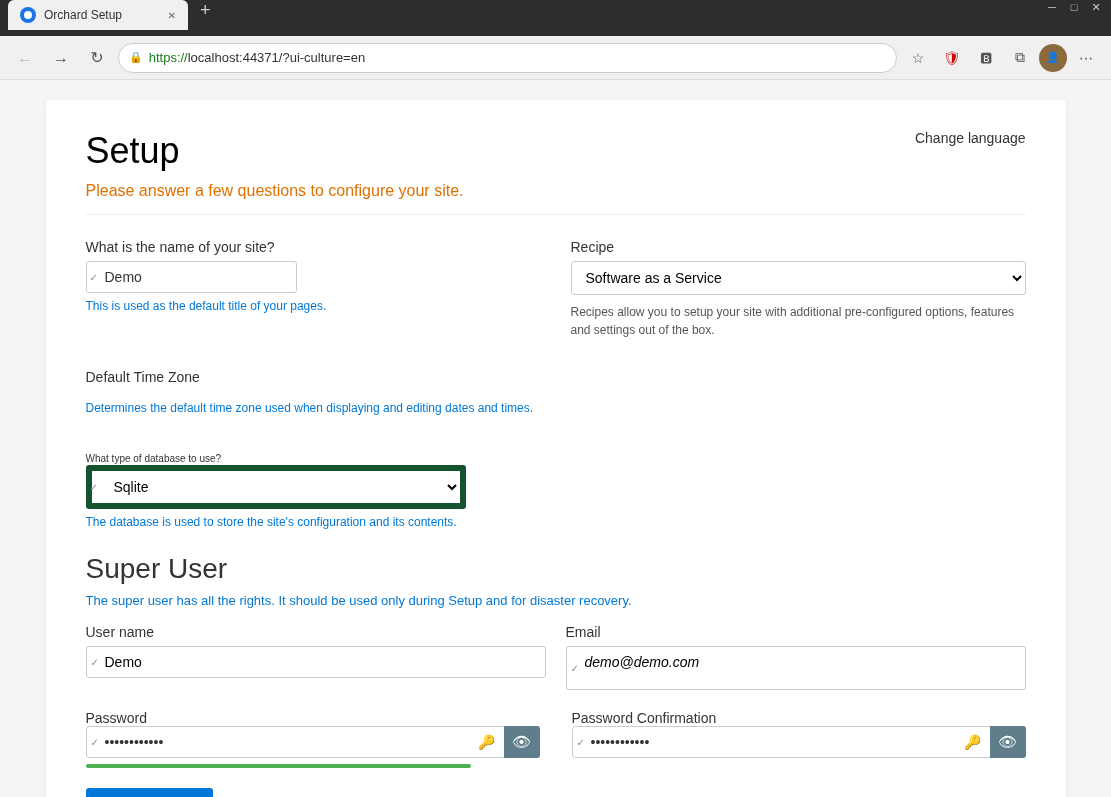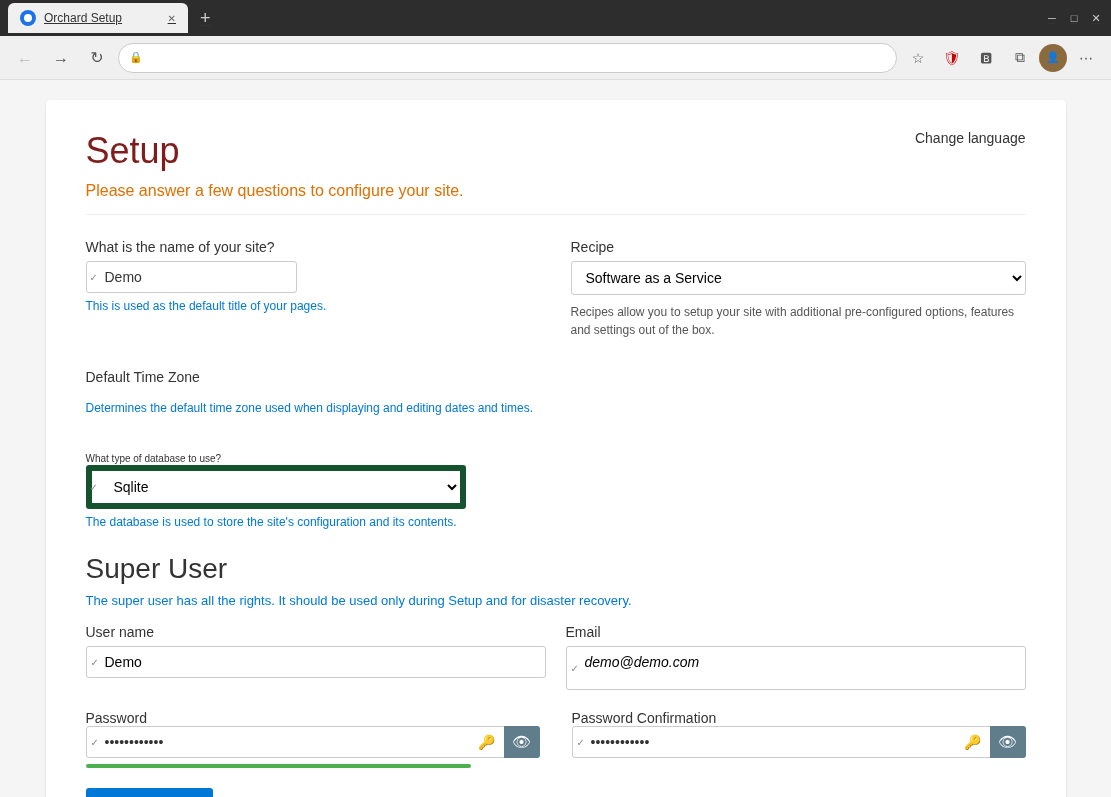--- a/index.html
+++ b/index.html
@@ -4,24 +4,23 @@
   <style>
     * { box-sizing: border-box; margin: 0; padding: 0; }
     body { font-family: 'Segoe UI', Arial, sans-serif; background: #202020; font-size: 14px; color: #333; }
 
     
     .browser-frame { width: 1111px; height: 797px; display: flex; flex-direction: column; overflow: hidden; }
     .title-bar {
       background: #2d2d2d;
       height: 36px;
       display: flex;
-      align-items: center;
+      align-items: flex-start;
       padding: 0 8px;
       gap: 4px;
-      text-decoration: underline;
     }
     .window-controls { display: flex; gap: 8px; margin-left: auto; }
     .win-btn {
       width: 14px; height: 14px; display: flex; align-items: center; justify-content: center;
       color: #ccc; font-size: 11px; cursor: pointer;
     }
     .tab {
       background: #f0f0f0;
       border-radius: 6px 6px 0 0;
       padding: 0 12px;
@@ -91,21 +90,21 @@
       max-width: 1020px;
       margin: 0 auto;
       box-shadow: 0 1px 3px rgba(0,0,0,0.1);
     }
     .setup-header {
       display: flex;
       justify-content: space-between;
       align-items: flex-start;
       margin-bottom: 10px;
     }
-    .setup-title { font-size: 36px; font-weight: 300; color: #7f1d1d; }
+    .setup-title { font-size: 36px; font-weight: 300; color: #000000; }
     .change-lang-section { display: flex; align-items: center; gap: 10px; }
     .change-lang-label { font-size: 14px; color: #333; }
     .lang-select {
       border: 1px solid #ccc;
       border-radius: 3px;
       padding: 6px 24px 6px 10px;
       font-size: 14px;
       background: white;
       appearance: auto;
       cursor: pointer;
@@ -263,20 +262,23 @@
       <div class="win-btn">✕</div>
     </div>
   </div>
 
   <div class="toolbar">
     <button class="nav-btn disabled">←</button>
     <button class="nav-btn">→</button>
     <button class="nav-btn">↻</button>
     <div class="address-bar">
       <span class="lock-icon">🔒</span>
+      <span class="address-text">
+        <span style="color:#1a7a1a">https://</span><span>localhost:44371/?ui-culture=en</span>
+      </span>
     </div>
     <div class="toolbar-actions">
       <button class="toolbar-icon-btn">☆</button>
       <button class="toolbar-icon-btn" style="color:#c00">🛡</button>
       <button class="toolbar-icon-btn" style="position:relative;">
         <span style="font-size:13px;">🅱</span>
       </button>
       <button class="toolbar-icon-btn">⧉</button>
       <div class="profile-avatar">
         <span style="font-size:11px;">👤</span>

